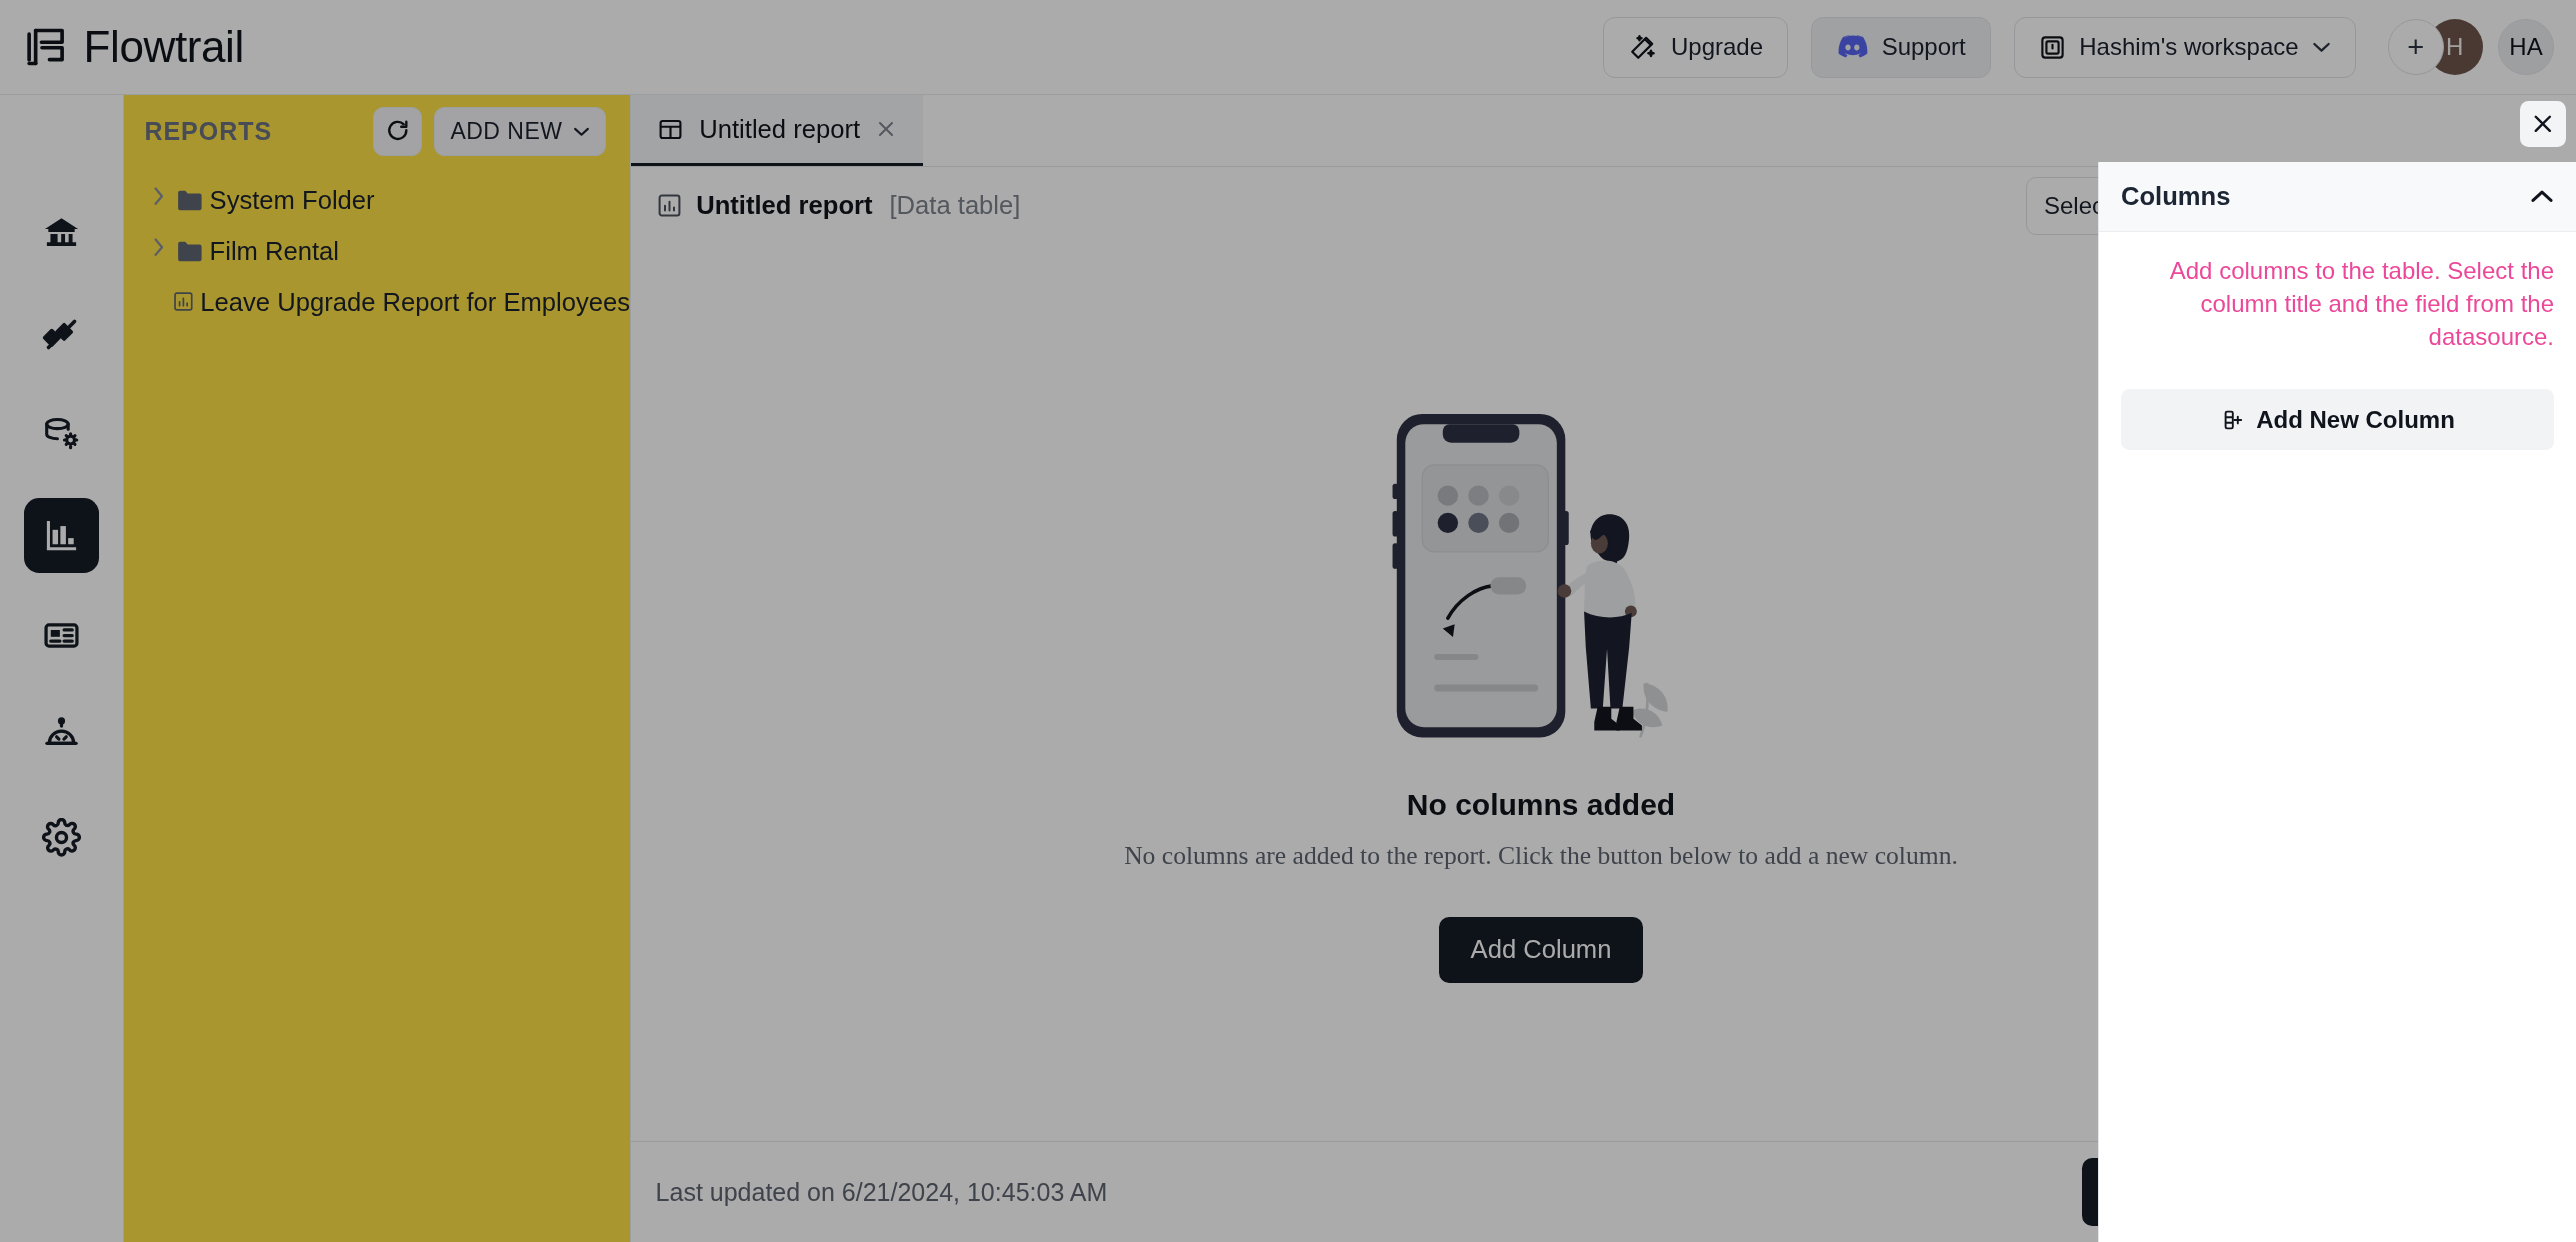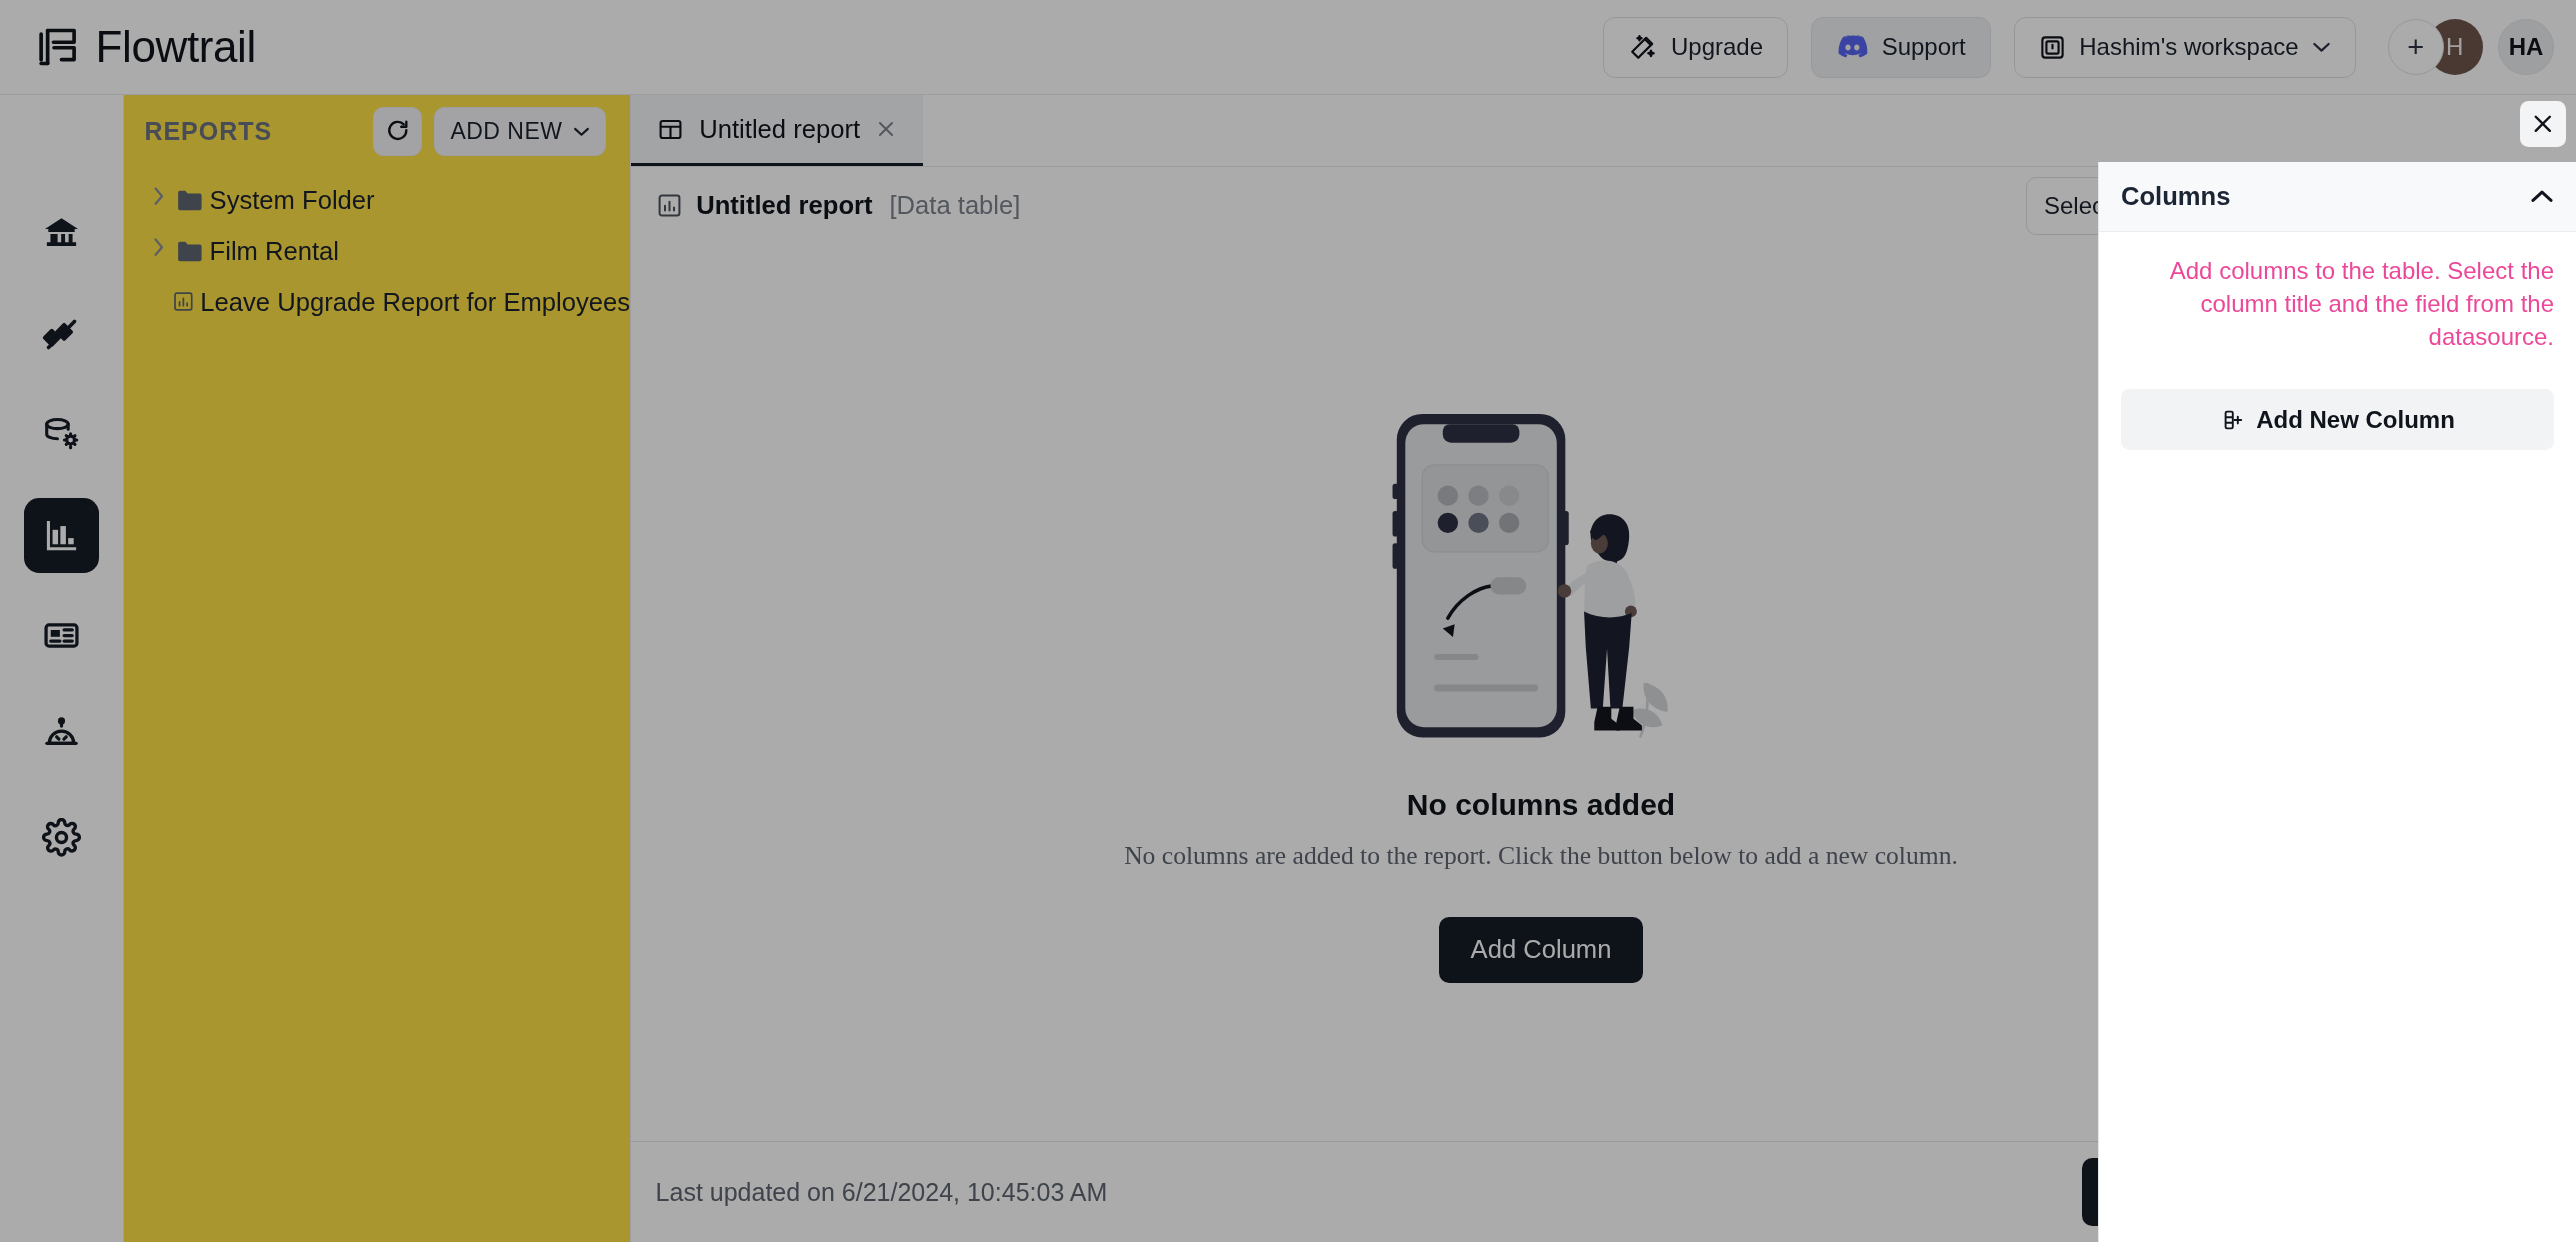--- a/index.html
+++ b/index.html
@@ -20,21 +20,21 @@
   }
 
   
   .topbar {
     position: absolute; top: 0; left: 0; width: 2576px; height: 95px;
     background: #ffffff;
     border-bottom: 0.9px solid #e8eaed;
     display: flex; align-items: center;
     z-index: 10;
   }
-  .brand { display: flex; align-items: center; gap: 13.6px; padding-left: 34px; }
+  .brand { display: flex; align-items: center; gap: 13.6px; padding-left: 22px; }
   .brand-mark { width: 48px; height: 46px; display: block; }
   .brand-name { font-size: 44px; font-weight: 400; color: #10141c; letter-spacing: -0.4px; }
 
   .topbar-right {
     margin-left: auto; display: flex; align-items: center; gap: 23px; padding-right: 22px;
   }
   .tb-btn {
     display: flex; align-items: center; gap: 13.6px;
     height: 61px; padding: 0 24px;
     border: 0.9px solid #dfe2e7; border-radius: 12px;
@@ -51,21 +51,21 @@
   .av {
     position: absolute; top: 0; width: 56px; height: 56px; border-radius: 50%;
     display: flex; align-items: center; justify-content: center;
     font-size: 24px; font-weight: 500;
   }
   .av-plus { left: 0; background: #ffffff; border: 0.9px solid #dfe2e7; color: #2b3240; font-size: 29px; z-index: 2; }
   .av-h    { left: 39px; background: #6e564b; color: #f4f0ee; z-index: 1; }
   .av-ha   { position: relative; width: 56px; height: 56px; border-radius: 50%;
              background: #eceef1; border: 0.9px solid #e2e5ea; color: #10141c;
              display: flex; align-items: center; justify-content: center;
-             font-size: 24px; font-weight: 700; }
+             font-size: 24px; font-weight: 400; }
 
   
   .rail {
     position: absolute; top: 95px; left: 0; width: 124px; height: 1147px;
     background: #ffffff; border-right: 0.9px solid #eceef1;
     display: flex; flex-direction: column; align-items: center;
     padding-top: 101px; gap: 25.6px;
     z-index: 10;
   }
   .rail-item {

